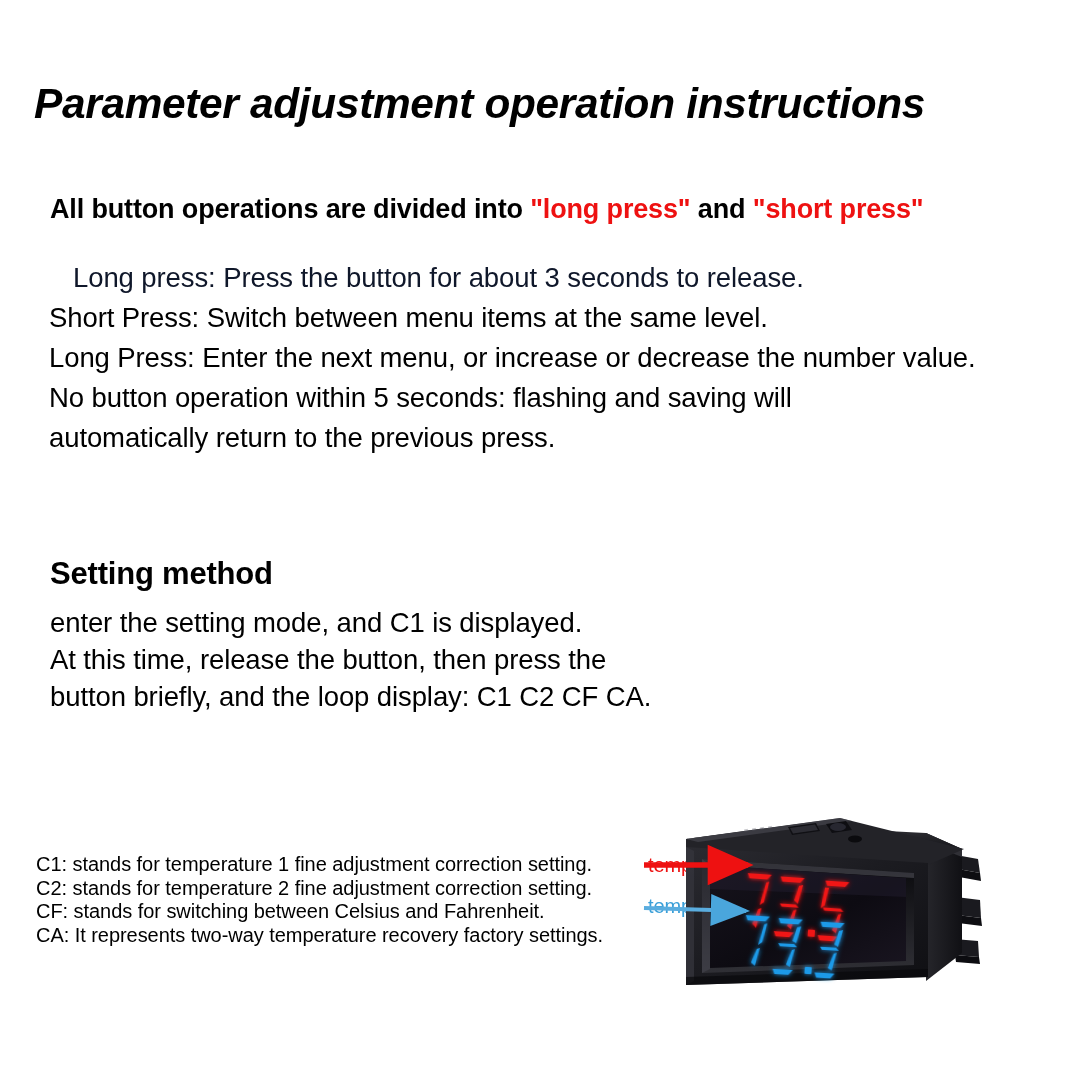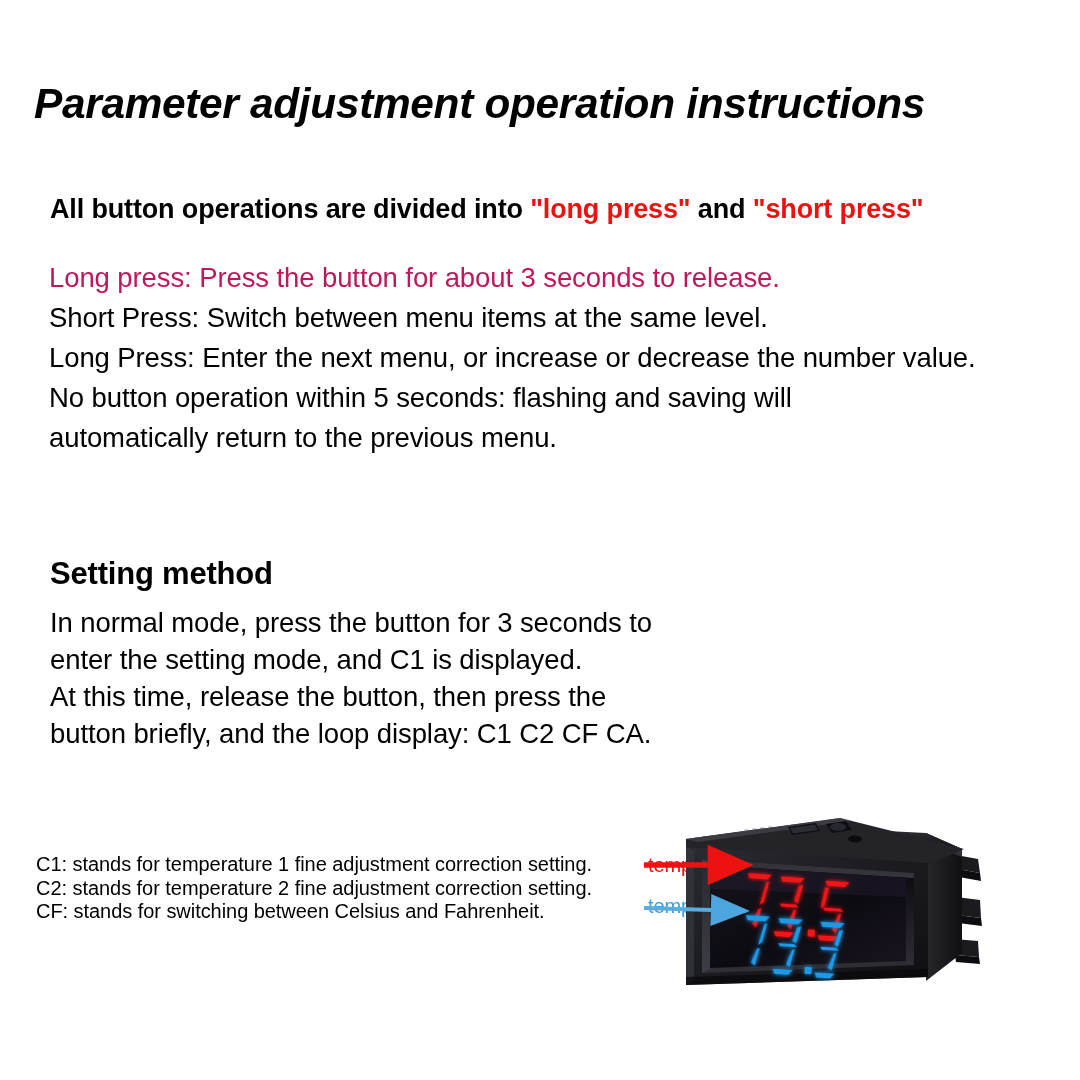--- a/index.html
+++ b/index.html
@@ -51,21 +51,21 @@
     left: 49px;
     top: 258px;
     width: 1000px;
   }
   #rules .rule {
     font-size: 27.5px;
     line-height: 40px;
     white-space: nowrap;
     letter-spacing: -0.1px;
   }
-  #rules .rule.red { color: #be185d; }
+  #rules .rule.red { color: #0f172a; margin-left: 24px; }
 
   
   #setting-heading {
     position: absolute;
     left: 50px;
     top: 556px;
     font-size: 31px;
     font-weight: bold;
     letter-spacing: -0.2px;
   }
@@ -125,35 +125,35 @@
 
 <div id="page-title">Parameter adjustment operation instructions</div>
 
 <div id="subtitle"><span>All button operations are divided into </span><span class="red">"long press"</span><span> and </span><span class="red">"short press"</span></div>
 
 <div id="rules">
   <div class="rule red">Long press: Press the button for about 3 seconds to release.</div>
   <div class="rule">Short Press: Switch between menu items at the same level.</div>
   <div class="rule">Long Press: Enter the next menu, or increase or decrease the number value.</div>
   <div class="rule">No button operation within 5 seconds: flashing and saving will</div>
-  <div class="rule">automatically return to the previous menu.</div>
+  <div class="rule">automatically return to the previous press.</div>
 </div>
 
 <div id="setting-heading">Setting method</div>
 <div id="setting-body">
-  <div class="sline">In normal mode, press the button for 3 seconds to</div>
   <div class="sline">enter the setting mode, and C1 is displayed.</div>
   <div class="sline">At this time, release the button, then press the</div>
   <div class="sline">button briefly, and the loop display: C1 C2 CF CA.</div>
 </div>
 
 <div id="legend">
   <div class="lline">C1: stands for temperature 1 fine adjustment correction setting.</div>
   <div class="lline">C2: stands for temperature 2 fine adjustment correction setting.</div>
   <div class="lline">CF: stands for switching between Celsius and Fahrenheit.</div>
+  <div class="lline">CA: It represents two-way temperature recovery factory settings.</div>
 </div>
 
 <div id="device-figure">
 
   <div class="callout-label" id="label-temp1">temperature 1</div>
   <div class="callout-label" id="label-temp2">temperature 2</div>
 
   <svg id="device-svg" width="440" height="200" viewBox="0 0 440 200">
     <defs>
       <linearGradient id="bezelTop" x1="0" y1="0" x2="0" y2="1">

